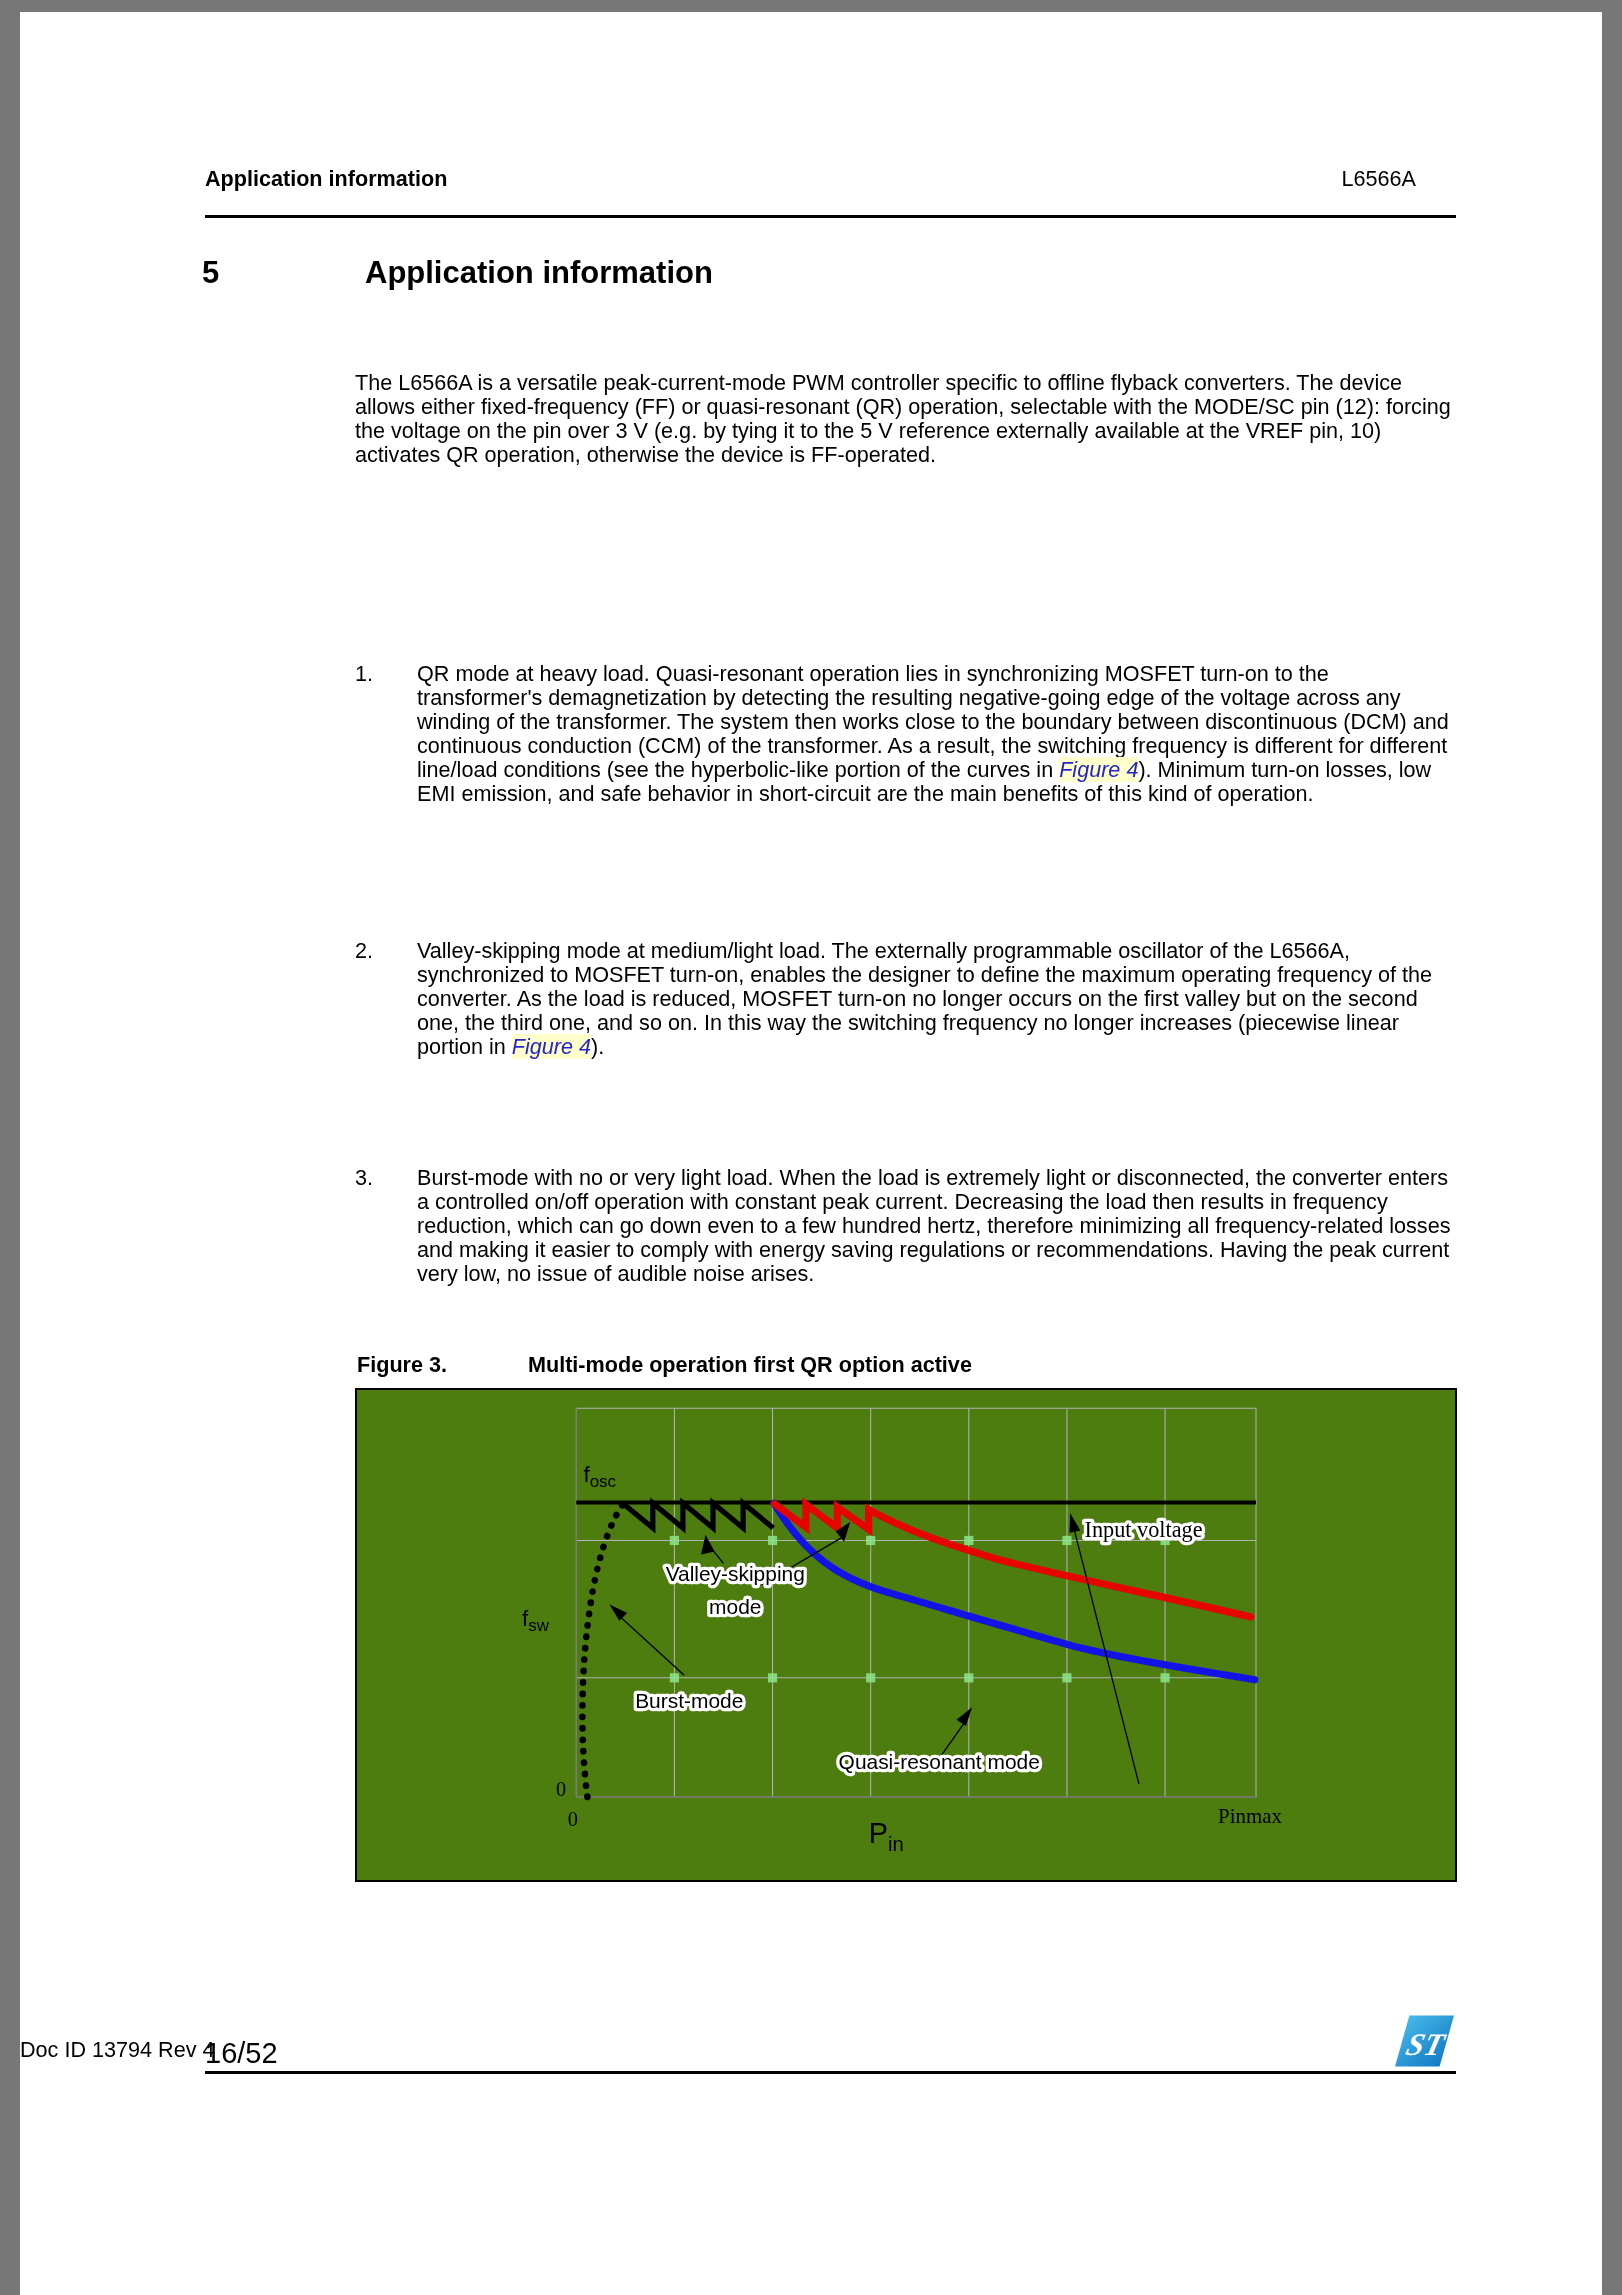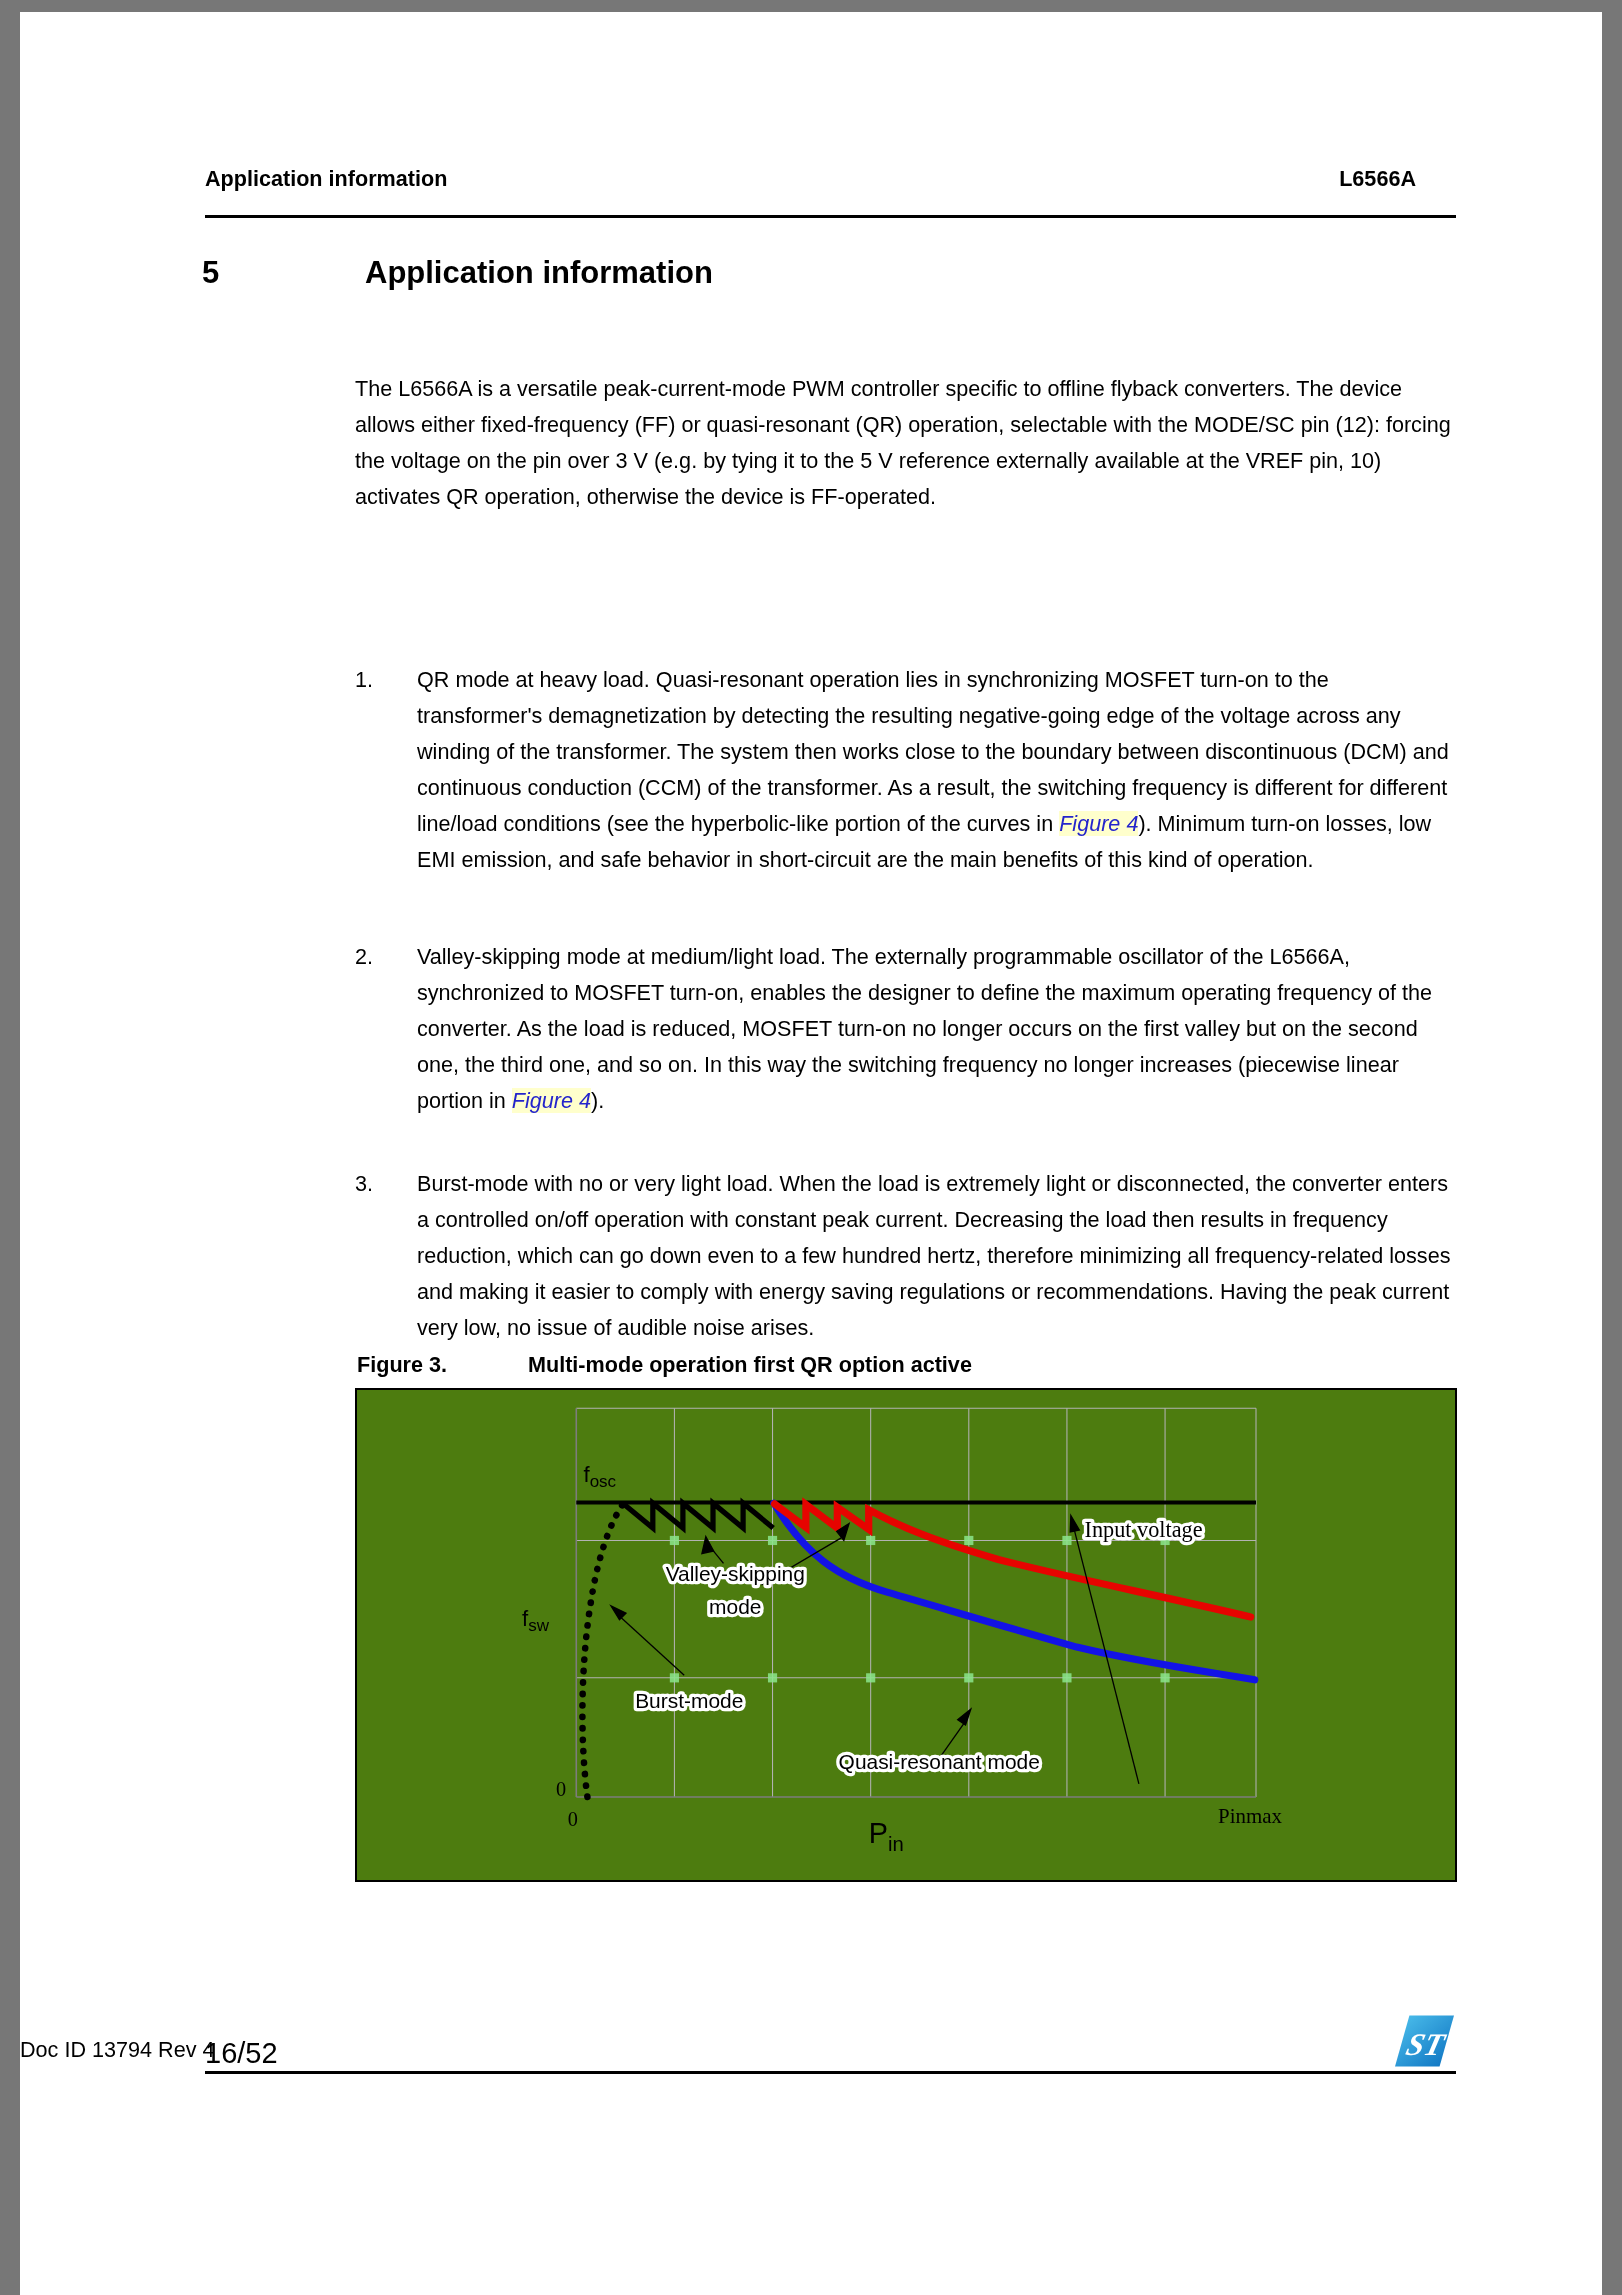--- a/index.html
+++ b/index.html
@@ -2,25 +2,25 @@
 <html style="font-size:10.5px"><head>
 <meta charset="utf-8">
 <style>
   html,body{margin:0;padding:0;background:#777;}
   .page{
     position:relative;width:1582px;height:2295px;background:#ffffff;
     font-family:"Liberation Sans",sans-serif;color:#000;margin:12px auto;overflow:hidden;
   }
   .abs{position:absolute;}
   .hdr-left{left:185px;top:154px;font-size:21.6px;font-weight:bold;}
-  .hdr-right{top:154px;right:186px;font-size:21.6px;font-weight:bold;}
+  .hdr-right{top:154px;right:186px;font-size:21.6px;font-weight:normal;}
   .rule-top{left:185px;top:203px;width:1251px;height:2.6px;background:#000;}
   .sec-num{left:182px;top:243px;font-size:31px;font-weight:bold;}
   .sec-title{left:345px;top:243px;font-size:31px;font-weight:bold;}
-  .bodyblock{left:335px;width:1101px;font-size:21.6px;line-height:36px;text-align:left;}
+  .bodyblock{left:335px;width:1101px;font-size:21.6px;line-height:24px;text-align:left;}
   .p1{top:359px;}
   .p2{top:550px;}
   .li1{top:650px;}
   .li2{top:927px;}
   .li3{top:1154px;}
   .li{padding-left:62px;box-sizing:border-box;}
   .li .num{position:absolute;left:0;top:0;}
   .fig-link{color:#2424CC;font-style:italic;background:#ffffcc;text-decoration:none;cursor:pointer;}
   .caption{left:337px;top:1340px;font-size:21.6px;font-weight:bold;}
   .cap-label{display:inline-block;width:171px;}

